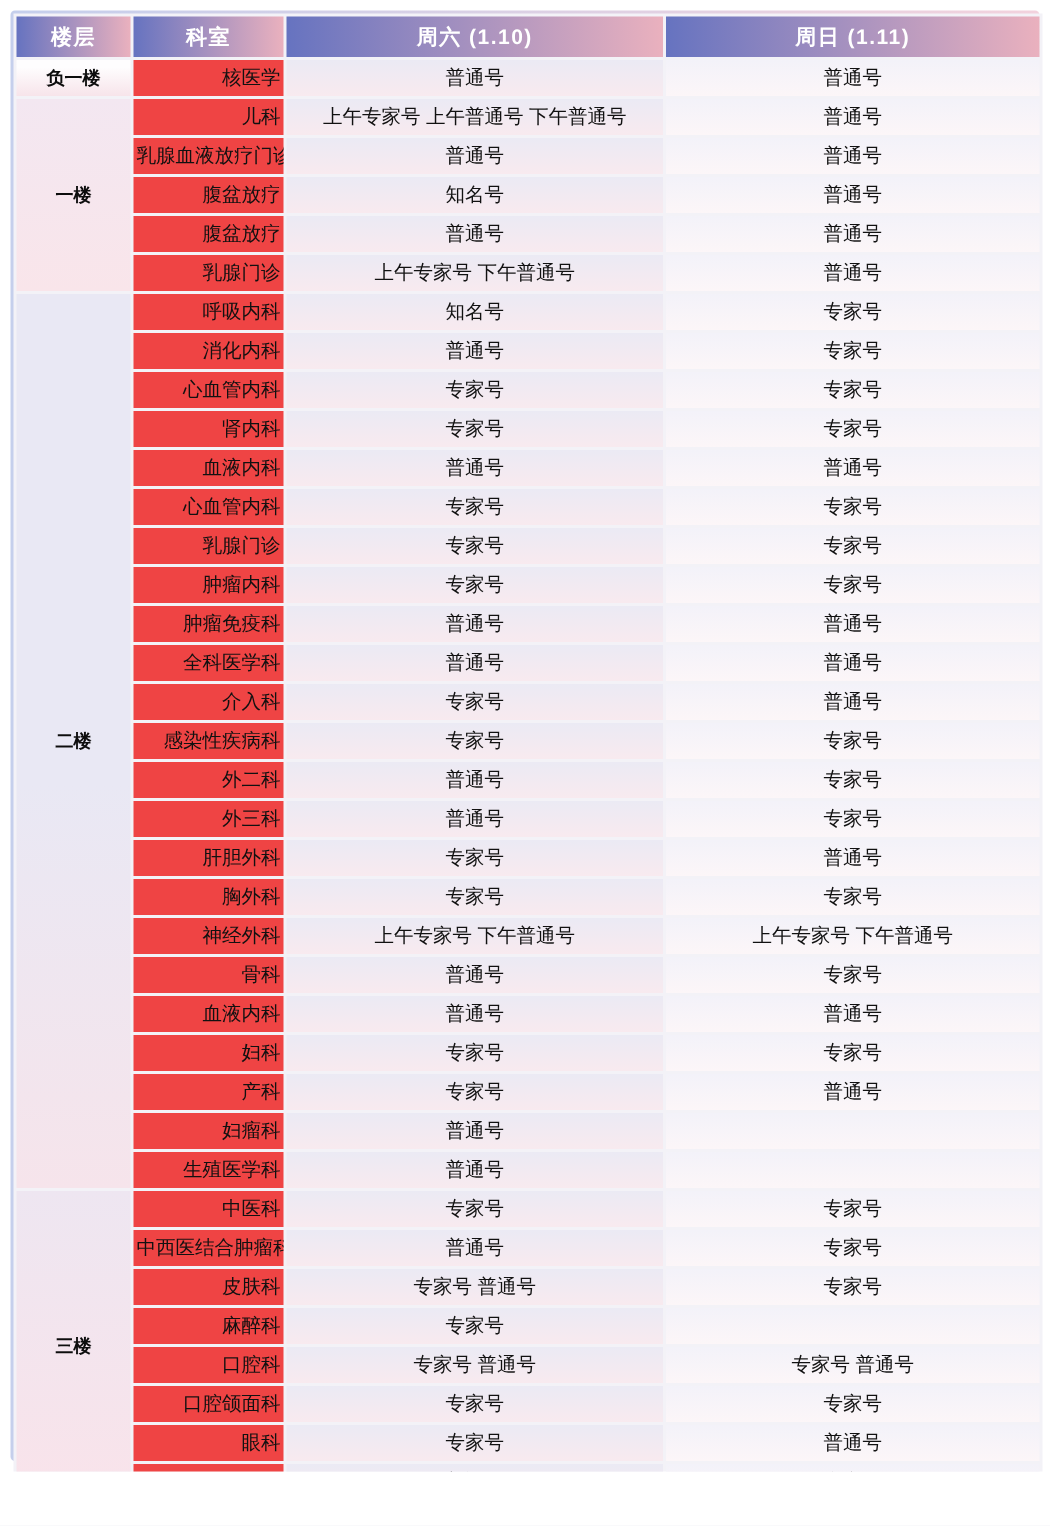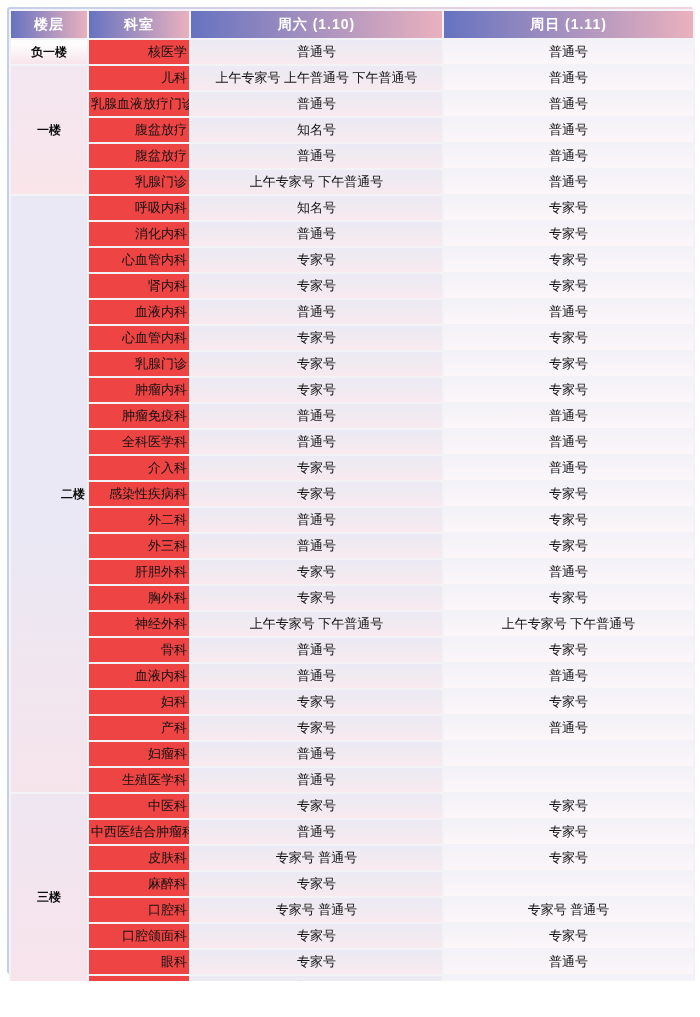--- a/index.html
+++ b/index.html
@@ -51,21 +51,21 @@
   }
   td { height: 24px; font-size: 13px; }
 
   td.floor-cell {
     font-size: 12px;
     font-weight: bold;
     color: #0d0d0d;
   }
   td.floor-0 { background: linear-gradient(180deg, #fefdfe 20%, #f7e4ea); }
   td.floor-1 { background: linear-gradient(180deg, #f3e7f1, #f9e5ea); }
-  td.floor-2 { background: linear-gradient(180deg, #e9e8f4 55%, #f6e4eb); text-align: right; }
+  td.floor-2 { background: linear-gradient(180deg, #e9e8f4 55%, #f6e4eb); }
   td.floor-3 { background: linear-gradient(180deg, #eee6f1, #f9e3ea); text-align: center; }
 
   td.dept-cell { background: #ef4444; text-align: right; }
   td.sat-cell  { background: linear-gradient(180deg, #ebeaf4, #f8eaef); }
   td.sun-cell  { background: linear-gradient(180deg, #f3f2f9, #fcf6f8); }
 </style>
 </head>
 <body>
 
 <div class="page">

